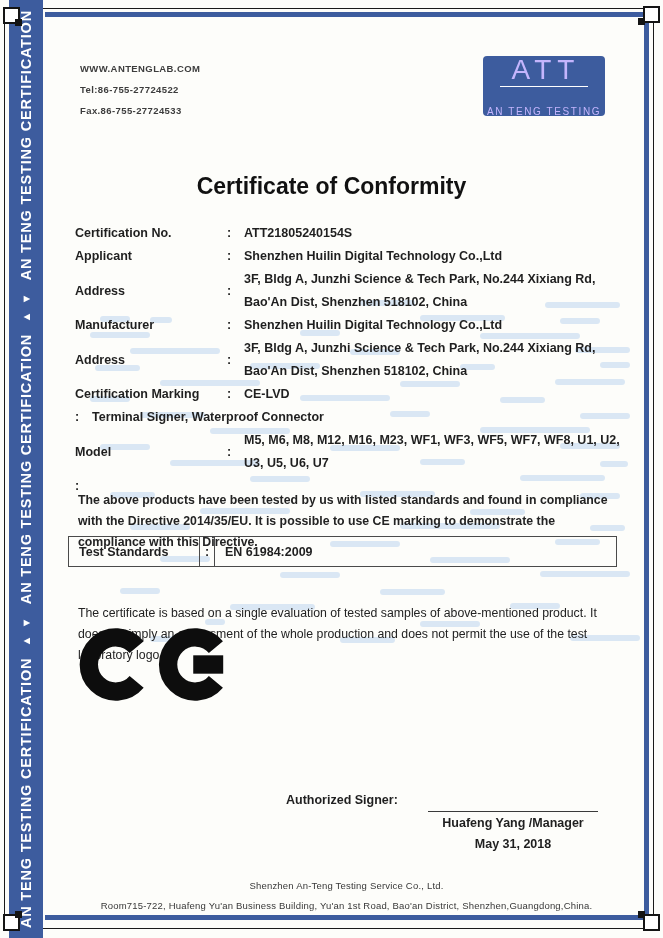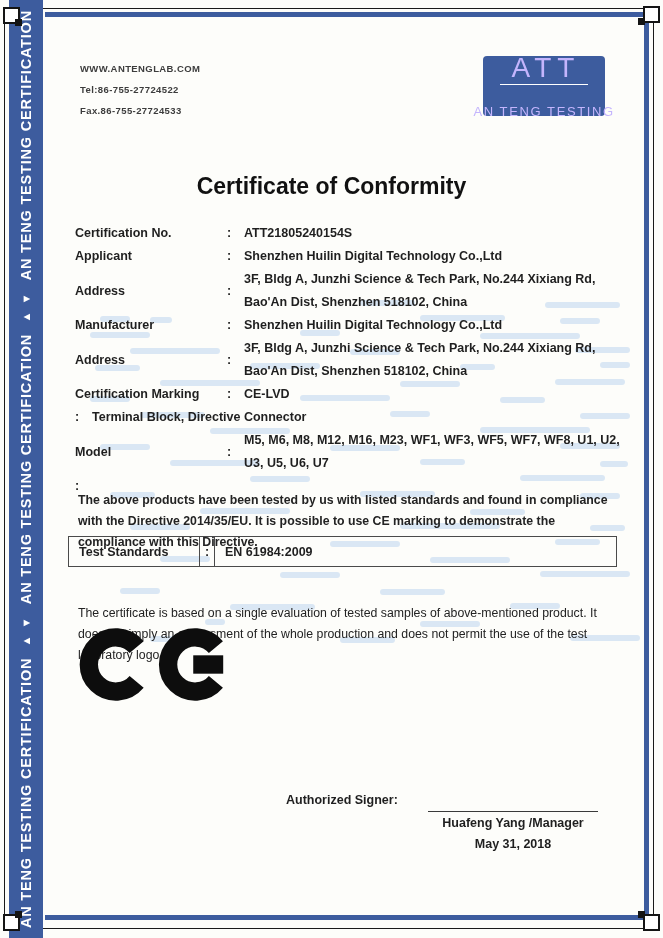--- a/index.html
+++ b/index.html
@@ -30,21 +30,21 @@
   #watermark-layer{position:absolute;inset:0;z-index:1;}
   .wm-dash{position:absolute;height:6px;border-radius:3px;background:#bed5ee;opacity:.55;}
   
   .content{position:absolute;inset:0;z-index:2;}
   .contact{position:absolute;left:80px;top:58px;font-size:9.5px;line-height:21px;letter-spacing:.4px;color:#3c3c3c;font-weight:bold;}
   .logo{
     position:absolute;left:483px;top:56px;width:122px;height:60px;border-radius:4px;
     background:#3d5c9e;color:#c4b5fd;display:flex;flex-direction:column;align-items:center;justify-content:center;
   }
   .logo-abbr{font-size:28px;letter-spacing:6px;line-height:30px;padding:0 8px 1px 12px;border-bottom:1.5px solid #fff;}
-  .logo-sub{font-size:13px;letter-spacing:1.6px;margin-top:19px;white-space:nowrap;}
+  .logo-sub{font-size:10px;letter-spacing:1.6px;margin-top:19px;white-space:nowrap;}
   .doc-title{position:absolute;left:0;right:0;top:173px;text-align:center;font-size:23px;font-weight:bold;color:#111;}
   .details{position:absolute;left:75px;top:222px;right:33px;}
   .d-row{display:flex;align-items:center;min-height:23px;font-size:12.5px;font-weight:bold;line-height:23px;}
   .d-label{width:152px;flex:none;}
   .d-colon{width:17px;flex:none;}
   .d-value{flex:1;}
   .para{position:absolute;left:78px;width:532px;font-size:12.3px;line-height:21px;color:#232323;}
   .para1{top:490px;font-weight:bold;}
   .para2{top:603px;}
   .ts-box{
@@ -192,21 +192,21 @@
         <span class="d-colon">:</span>
         <span class="d-value">3F, Bldg A, Junzhi Science &amp; Tech Park, No.244 Xixiang Rd, Bao'An Dist, Shenzhen 518102, China</span>
       </div>
       <div class="d-row">
         <span class="d-label">Certification Marking</span>
         <span class="d-colon">:</span>
         <span class="d-value">CE-LVD</span>
       </div>
       <div class="d-row">
         <span class="d-colon">:</span>
-        <span class="d-value">Terminal Block, Directive Connector</span>
+        <span class="d-value">Terminal Signer, Waterproof Connector</span>
       </div>
       <div class="d-row">
         <span class="d-label">Model</span>
         <span class="d-colon">:</span>
         <span class="d-value">M5, M6, M8, M12, M16, M23, WF1, WF3, WF5, WF7, WF8, U1, U2, U3, U5, U6, U7</span>
       </div>
       <div class="d-row">
         <span class="d-colon">:</span>
       </div>
     </div>
@@ -227,15 +227,19 @@
         <path d="M 282.9 54 A 56 56 0 1 0 282.9 126" fill="none" stroke="#0d0d0d" stroke-width="38"></path>
         <rect x="236" y="71" width="62" height="38" fill="#0d0d0d"></rect>
       </svg>
     </div>
 
     <div class="sig-label">Authorized Signer:</div>
     <div class="sig-line"></div>
     <div class="sig-name">Huafeng Yang /Manager</div>
     <div class="sig-date">May 31, 2018</div>
 
+    <div class="footer">
+      <div>Shenzhen An-Teng Testing Service Co., Ltd.</div>
+      <div>Room715-722, Huafeng Yu'an Business Building, Yu'an 1st Road, Bao'an District, Shenzhen,Guangdong,China.</div>
+    </div>
 
   </div>
 </div>
 
 </body></html>

